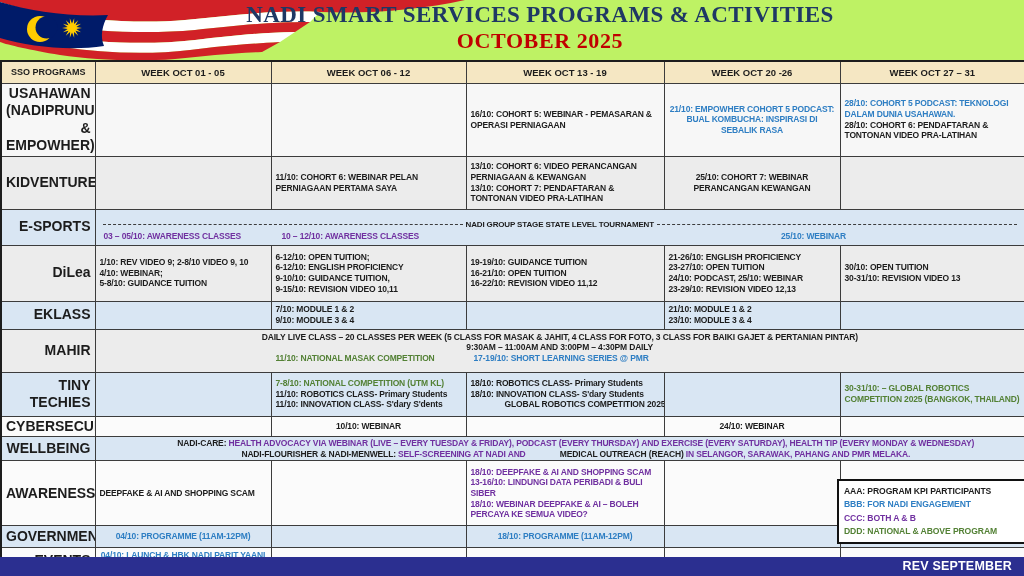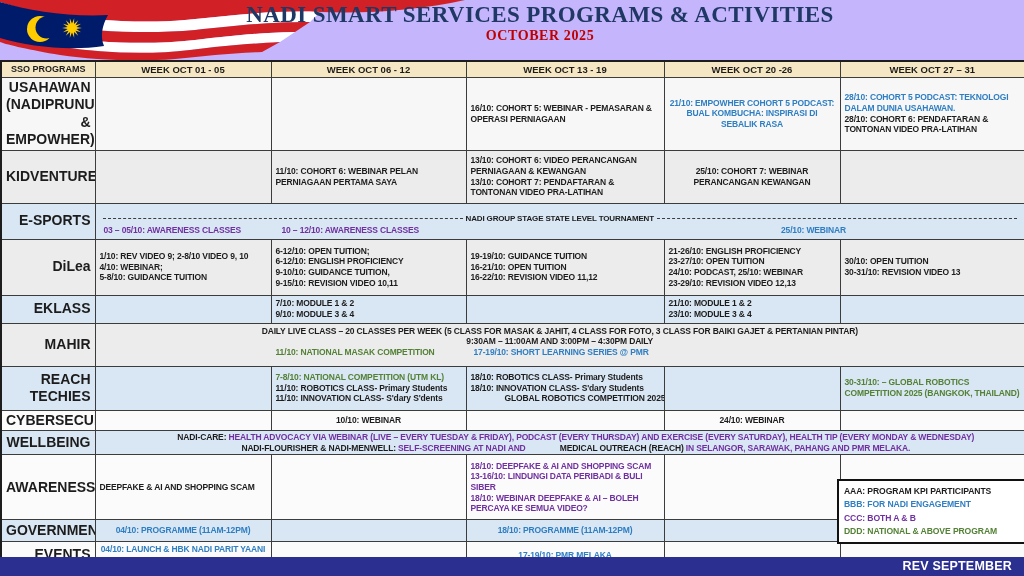--- a/index.html
+++ b/index.html
@@ -1,22 +1,22 @@
 <!DOCTYPE html>
 <html><head>
 <meta charset="utf-8">
 <style>
   html,body{margin:0;padding:0;background:#ffffff;}
-  #stage{position:relative;width:1024px;height:576px;background:#c4b5fd;overflow:hidden;
+  #stage{position:relative;width:1024px;height:576px;background:#bef264;overflow:hidden;
          font-family:"Liberation Sans",sans-serif;-webkit-font-smoothing:antialiased;}
 
   
   .titlebox{position:absolute;top:2px;left:170px;width:740px;text-align:center;line-height:1.15;}
   .t1{font-family:"Liberation Serif",serif;font-weight:bold;font-size:23px;color:#1f3864;letter-spacing:.4px;}
-  .t2{font-family:"Liberation Serif",serif;font-weight:bold;font-size:14px;color:#c00000;letter-spacing:.6px;}
+  .t2{font-family:"Liberation Serif",serif;font-weight:bold;font-size:22px;color:#c00000;letter-spacing:.6px;}
 
   
   .flag{position:absolute;top:0;left:0;}
 
   
   .tablewrap{position:absolute;top:60px;left:0;width:1024px;height:497px;overflow:hidden;}
   table.sched{border-collapse:collapse;table-layout:fixed;width:1024px;border:2px solid #1d1d1d;}
   table.sched td,table.sched th{border:1px solid #3c3c3c;padding:1px 4px;vertical-align:middle;overflow:hidden;}
   th{background:#f5e7c3;font-size:9.5px;font-weight:bold;color:#1c1c1c;text-align:center;}
   th.sso{font-size:9px;}
@@ -83,21 +83,21 @@
     <colgroup>
       <col style="width:94px">
           <col style="width:176px">
           <col style="width:195px">
       <col style="width:198px">
           <col style="width:176px">
           <col style="width:185px">
     </colgroup>
 
     <tbody>
-          <tr style="height:16px">
+          <tr style="height:22px">
       <th class="sso">SSO PROGRAMS</th>
       <th>WEEK OCT 01 - 05</th>
       <th>WEEK OCT 06 - 12</th>
       <th>WEEK OCT 13 - 19</th>
       <th>WEEK OCT 20 -26</th>
       <th>WEEK OCT 27 – 31</th>
     </tr>
 
     <tr style="height:55px" class="bg-w">
       <td class="lbl">USAHAWAN (NADIPRUNUER &amp; EMPOWHER)</td>
@@ -198,21 +198,21 @@
         <div class="mah1">DAILY LIVE CLASS – 20 CLASSES PER WEEK (5 CLASS FOR MASAK &amp; JAHIT, 4 CLASS FOR FOTO, 3 CLASS FOR BAIKI GAJET &amp; PERTANIAN PINTAR)</div>
         <div class="mah2">9:30AM – 11:00AM AND 3:00PM – 4:30PM DAILY</div>
         <div class="mahrow">
           <span class="g c-green">11/10: NATIONAL MASAK COMPETITION</span>
           <span class="b c-blue">17-19/10: SHORT LEARNING SERIES @ PMR</span>
         </div>
       </td>
     </tr>
 
     <tr style="height:44px" class="bg-b">
-      <td class="lbl">REACH TECHIES</td>
+      <td class="lbl">TINY TECHIES</td>
       <td></td>
       <td>
         <div class="c-green">7-8/10: NATIONAL COMPETITION  (UTM KL)</div>
         <div>11/10:  ROBOTICS CLASS- Primary Students</div>
         <div>11/10:  INNOVATION CLASS- S'dary   S'dents</div>
       </td>
       <td class="ovf">
         <div>18/10: ROBOTICS CLASS- Primary Students</div>
         <div>18/10: INNOVATION CLASS- S'dary Students</div>
         <div class="nowrapline">GLOBAL ROBOTICS COMPETITION  2025 ONLINE CHECK-IN</div>

